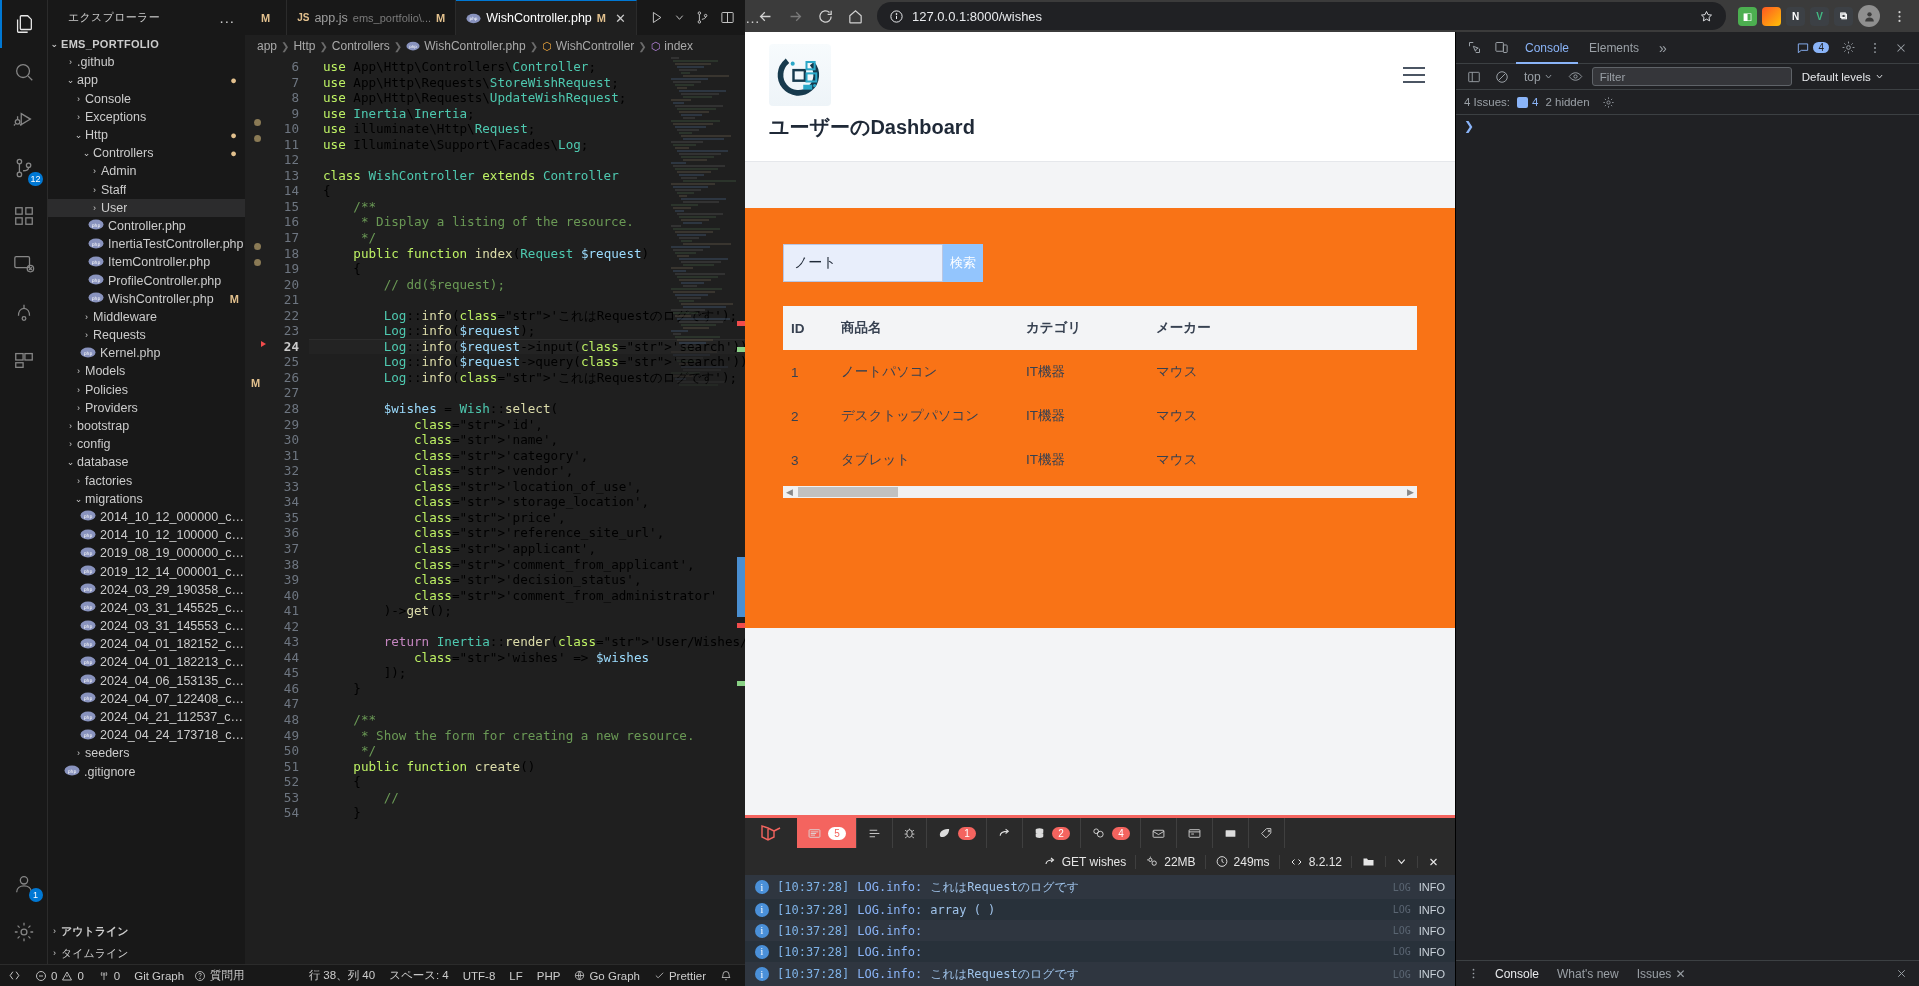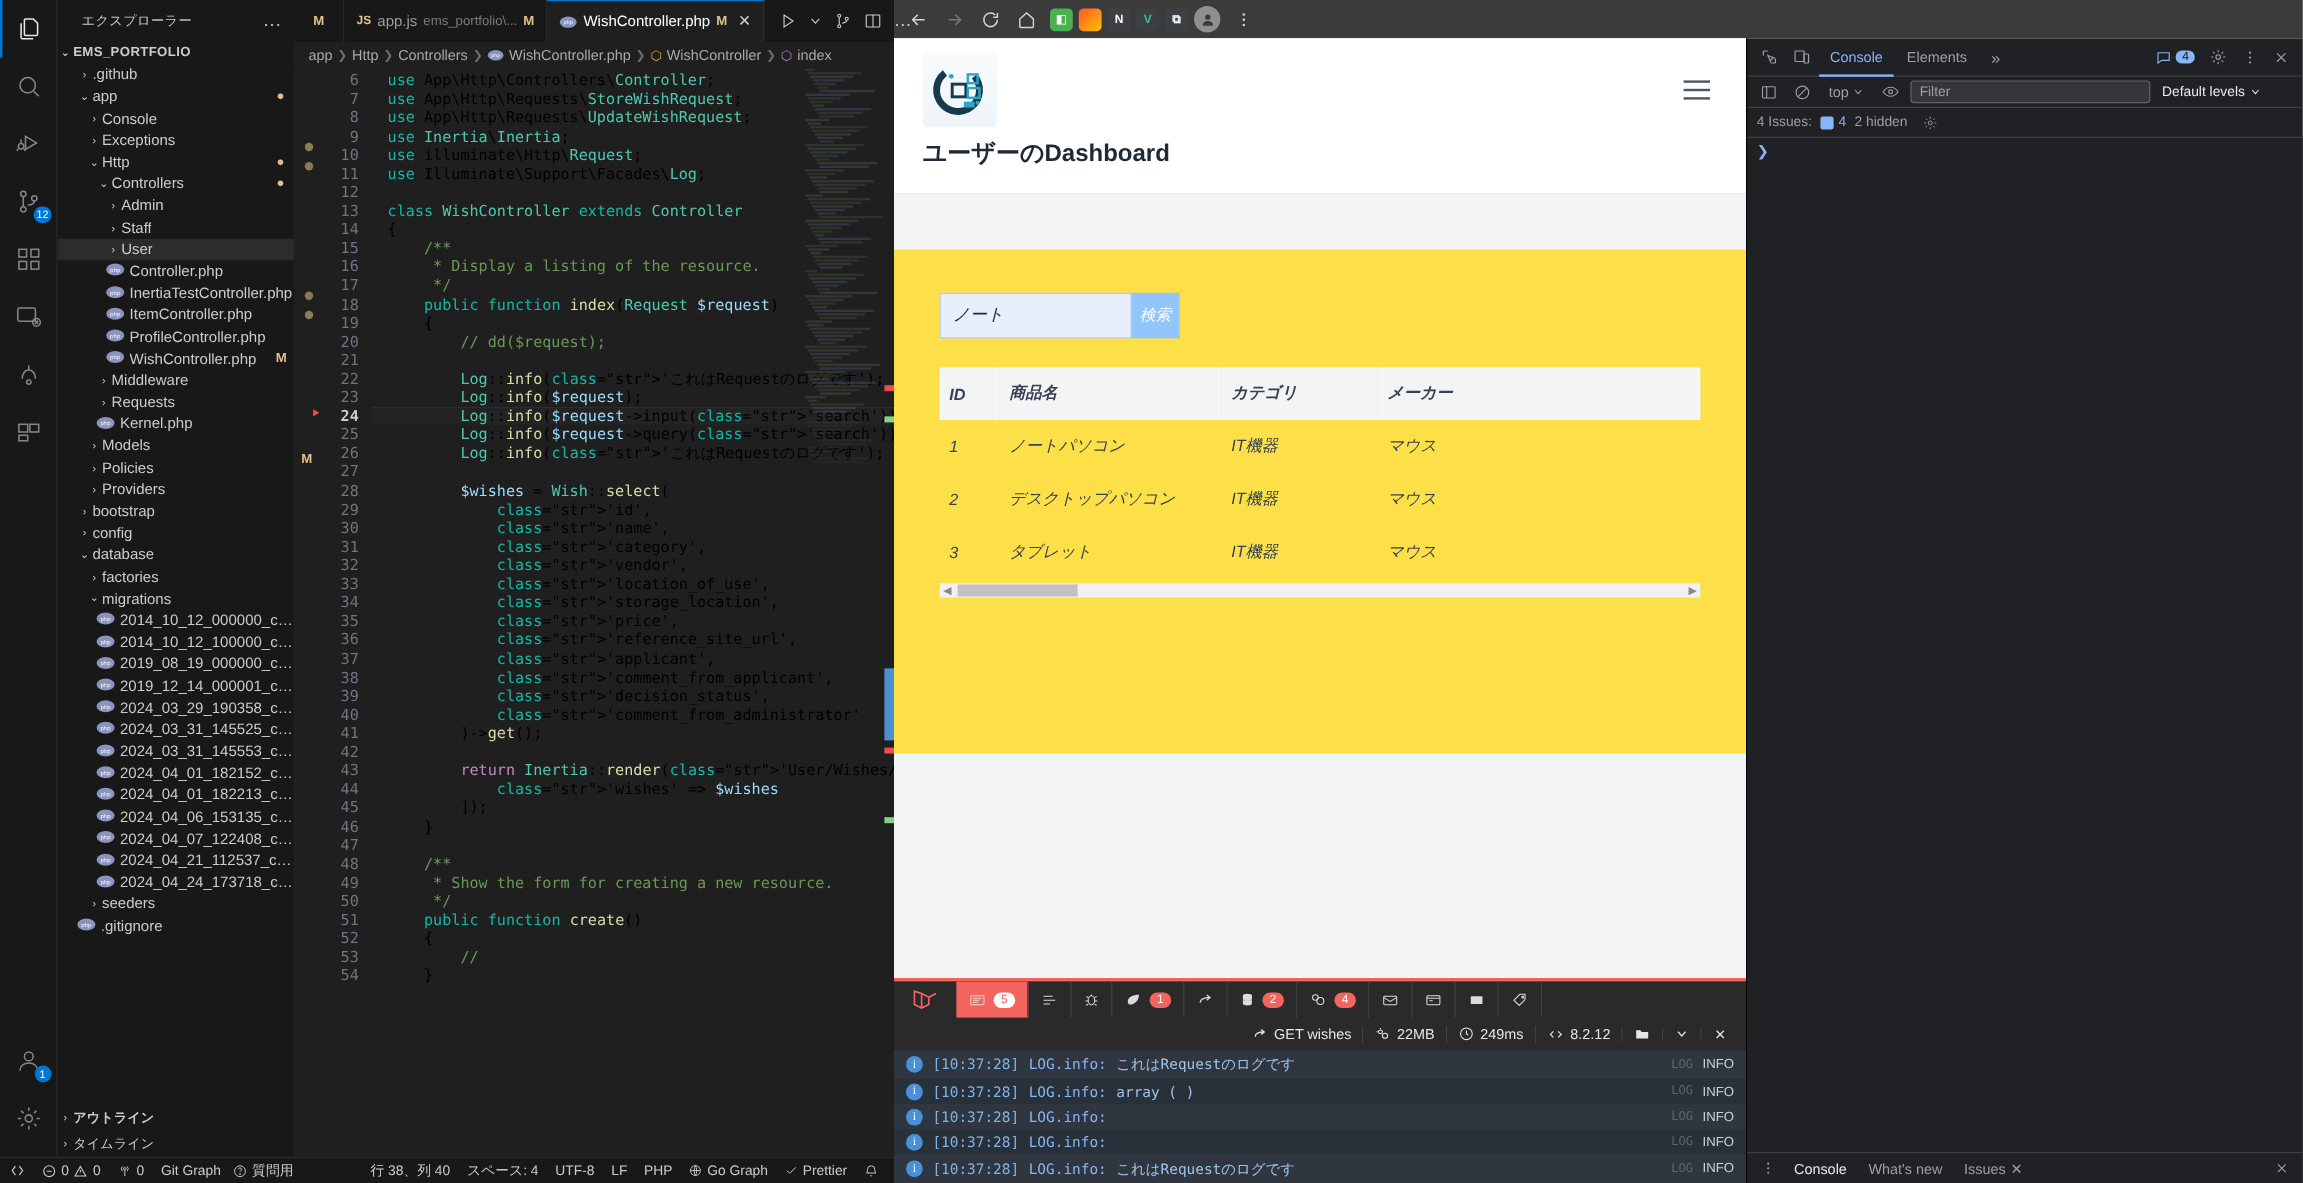--- a/index.html
+++ b/index.html
@@ -80,21 +80,21 @@
     font-family: "DejaVu Sans Mono","Liberation Mono", monospace; font-size: 12.6px; line-height: 15.55px; }
   .cline { white-space: pre; height: 15.55px; padding-left: 14px; position: relative;}
   .cline.hl { background: #232323; }
   .cline.hl::after{content:"";position:absolute;left:0;right:0;top:0;border-top:1px solid #2c2c2c;}
   .minimap { position: absolute; right: 14px; top: 0; width: 60px; height: 100%; opacity: .75; }
   .mm-line { height: 2px; margin-bottom: 1px; }
   .mm-scroll { position:absolute; right:0; top:0; width:8px; height:100%; }
   .scrollmark{position:absolute;right:0;width:8px;height:5px;}
 
   
-  .k  { color: #14b8a6; }  
+  .k  { color: #bef264; }  
   .k2 { color: #c586c0; }
   .cls{ color: #4ec9b0; }
   .fn { color: #dcdcaa; }
   .var{ color: #9cdcfe; text-align: right; }
   .cm { color: #6a9955; }
 
   
   .statusbar { height: 22px; background: #181818; display: flex; align-items: center;
     font-size: 11.5px; color: #cccccc; padding: 0 6px; border-top:1px solid #2b2b2b; flex-shrink:0;}
   .sb { display: flex; align-items: center; gap: 4px; padding: 0 7px; height: 22px; cursor: pointer; white-space:nowrap;}
@@ -120,21 +120,21 @@
   .viewport { width: 710px; background: #f1f1f1; display: flex; flex-direction: column; min-height:0; position:relative;}
   .page-scroll { flex: 1; overflow: hidden; background: #f3f4f6; position: relative; }
   .nav-white { background: #fff; border-bottom: 1px solid #e5e7eb; }
   .nav-inner { display: flex; align-items: center; justify-content: space-between; padding: 12px 24px 8px 24px;}
   .logo-box { width: 62px; height: 62px; border-radius: 4px; background: linear-gradient(180deg,#f7fbfd,#eef4f8);
      display:flex;align-items:center;justify-content:center;}
   .hamb { display:flex; flex-direction: column; gap:5px; cursor:pointer; padding: 6px;}
   .hamb span { width: 22px; height: 2px; background: #4b5563; display:block;}
   .page-title { font-size: 20px; color: #1f2937; padding: 0 24px 20px 24px; font-weight: 600; }
   .gray-strip { height: 46px; background: #f3f4f6; }
-  .content-white { background: #fde047; padding: 36px 0 0 0; min-height: 420px; font-style: italic;}
+  .content-white { background: #f97316; padding: 36px 0 0 0; min-height: 420px;}
   .search-row { display: flex; padding: 0 38px; }
   .search-input { width: 160px; height: 38px; background: #e8eefb; border: 1px solid #b9c6e3;
     color: #1f2937; font-size: 14px; padding: 0 10px; display:flex; align-items:center;}
   .search-btn { width: 40px; height: 38px; background: #93c5fd; color: #fff; font-size: 13px;
     display: flex; align-items: center; justify-content: center; cursor: pointer; }
   .new-row { display: flex; justify-content: flex-end; padding: 18px 40px 0 0; }
   .new-btn { background: #6366f1; color: #fff; font-size: 14px; padding: 10px 20px; border-radius: 6px; cursor: pointer;}
   .tbl-wrap { margin: 24px 38px 0 38px; }
   table.wishes { width: 100%; border-collapse: collapse; font-size: 13.5px; }
   table.wishes th { background: #f3f4f6; color: #374151; text-align: left; font-weight: 600;
@@ -995,20 +995,35 @@
         <svg width="17" height="17" viewBox="0 0 24 24" fill="none" stroke="currentColor" stroke-width="1.8">
           <path d="M20 12a8 8 0 1 1-2.4-5.7"></path>
             <path d="M20 4v5h-5"></path>
           </svg>
         </div>
       <div class="cbtn">
         <svg width="17" height="17" viewBox="0 0 24 24" fill="none" stroke="currentColor" stroke-width="1.7">
           <path d="M4 11l8-7 8 7v9a1 1 0 0 1-1 1H5a1 1 0 0 1-1-1z"></path>
           </svg>
         </div>
+      <div class="omnibox">
+        <span>
+          <svg width="15" height="15" viewBox="0 0 24 24" fill="none" stroke="currentColor" stroke-width="1.6">
+            <circle cx="12" cy="12" r="9"></circle>
+              <path d="M12 11v5"></path>
+              <circle cx="12" cy="8" r=".9" fill="currentColor"></circle>
+            </svg>
+          </span>
+        <span class="omni-url">127.0.0.1:8000/wishes</span>
+        <span>
+          <svg width="15" height="15" viewBox="0 0 24 24" fill="none" stroke="currentColor" stroke-width="1.5">
+            <path d="M12 4l2.4 5 5.6.7-4 3.8 1 5.5-5-2.8-5 2.8 1-5.5-4-3.8 5.6-.7z"></path>
+            </svg>
+          </span>
+      </div>
       <div class="ext-icons">
         <span class="ext-ico" style="background:#4caf50;">◧</span>
         <span class="ext-ico" style="background:linear-gradient(135deg,#ff5722,#ffc107);"></span>
         <span class="ext-ico" style="background:#3c4045;">N</span>
         <span class="ext-ico" style="background:#3c4045;color:#42b883;">V</span>
         <span class="ext-ico" style="background:#3c4045;">⧉</span>
       </div>
       <div class="cbtn">
         <span class="avatar-c">
             <svg width="13" height="13" viewBox="0 0 24 24" fill="#3b3b3b">

